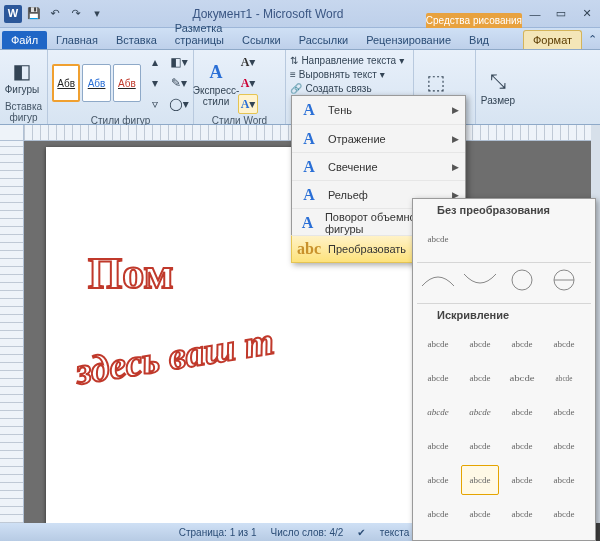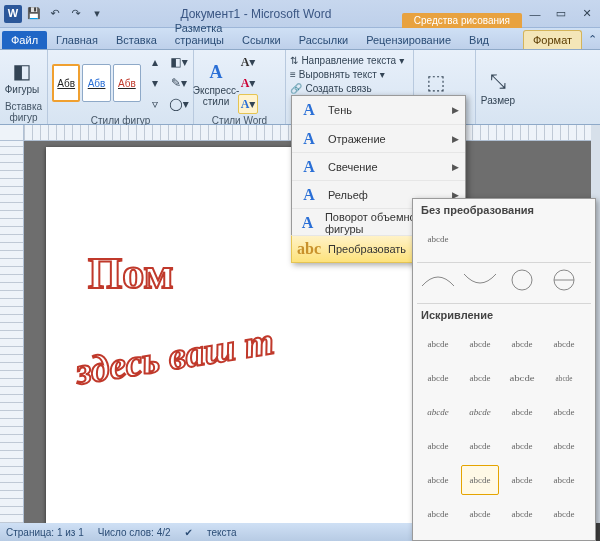--- a/index.html
+++ b/index.html
@@ -5,21 +5,21 @@
   * { margin: 0; padding: 0; box-sizing: border-box; font-family: "Segoe UI", Tahoma, sans-serif; }
   body { width: 600px; height: 541px; background: #444; overflow: hidden; position: relative; }
 
   
   .titlebar { height: 28px; background: linear-gradient(#c7d7ee,#bed0ea); display:flex; align-items:center; border-bottom:1px solid #9db6d8;}
   .qat { display:flex; align-items:center; gap:3px; padding:0 4px;}
   .qat .wicon { width:18px;height:18px;background:#2b579a;border-radius:2px;color:#fff;display:flex;align-items:center;justify-content:center;font:bold 11px/1 sans-serif;}
   .qat .btn { width:18px;height:18px;display:flex;align-items:center;justify-content:center;font-size:11px;color:#345;}
   .title { flex:1;text-align:center;font-size:12px;color:#3a5683;}
   .ctx-tab-wrap { display:flex;align-items:flex-end;height:28px;}
-  .ctx-label { background:#e8a23f;color:#fff;font-size:10px;padding:2px 12px;border-radius:2px 2px 0 0;}
+  .ctx-label { background:#e8a23f;color:#fff;font-size:10px;padding:2px 0;border-radius:2px 2px 0 0;}
   .winbtns { display:flex;gap:0;}
   .winbtns .b { width:26px;height:18px;display:flex;align-items:center;justify-content:center;color:#345;font-size:11px;}
 
   
   .tabs { height:22px;background:linear-gradient(#cfe0f5,#bed0ea);display:flex;align-items:flex-end;border-bottom:1px solid #8ea9c8;}
   .tab { padding:3px 9px;font-size:11px;color:#2b4d76;cursor:pointer;}
   .tab.file { background:#1f66c6;color:#fff;border-radius:2px 2px 0 0;margin-left:2px;}
   .tab.active { background:#f4e6b8;border:1px solid #d4b45a;border-bottom:none;border-radius:3px 3px 0 0;color:#5a3b00;margin-left:25px;}
   .tabs .spacer { flex:1;}
   .tab.help { padding:3px 6px;}
@@ -47,34 +47,34 @@
   .ruler-v::before{content:"";position:absolute;inset:0;background:repeating-linear-gradient(0deg,#7a8aa0 0 1px,transparent 1px 8px);opacity:.4;}
 
   
   .docwrap { position:absolute;left:24px;right:9px;top:141px;bottom:18px;background:#6e6e6e;overflow:hidden;}
   .page { position:absolute;left:22px;top:6px;width:380px;height:500px;background:#fff;box-shadow:0 1px 4px rgba(0,0,0,.6);}
   .wordart1 { position:absolute;left:42px;top:105px;font:bold 44px/1 "Times New Roman",serif;color:transparent;-webkit-text-stroke:2px #c0392b;}
   .wordart2 { position:absolute;left:29px;top:190px;font:italic bold 38px/1 "Times New Roman",serif;color:transparent;-webkit-text-stroke:2px #c0392b;transform:rotate(-9deg);}
   .scrollbar-v { position:absolute;right:0;top:125px;bottom:18px;width:9px;background:#d7e0ea;}
 
   
-  .status { position:absolute;left:0;right:12px;bottom:0;height:18px;background:linear-gradient(#cfe0f5,#b7cbe4);display:flex;align-items:center;font-size:10px;color:#2b4d76;padding:0 6px;gap:14px;}
+  .status { position:absolute;left:0;right:12px;bottom:0;height:18px;background:linear-gradient(#cfe0f5,#b7cbe4);display:flex;align-items:center;font-size:10px;color:#2b4d76;padding:0 6px;gap:14px;justify-content:center;}
 
   
   .fxmenu { position:absolute;left:291px;top:95px;width:175px;background:#f4f4f4;border:1px solid #9a9a9a;box-shadow:2px 2px 6px rgba(0,0,0,.35);z-index:30;}
   .fxitem { display:flex;align-items:center;height:28px;padding:0 6px;font-size:11px;color:#333;gap:8px;position:relative;}
   .fxitem .aicon { width:22px;height:22px;display:flex;align-items:center;justify-content:center;font:bold 16px "Times New Roman";color:#2a6fd6;}
   .fxitem .aicon.gold{color:#c8912c;}
   .fxitem .arrow { margin-left:auto;color:#555;font-size:9px;}
   .fxitem.hover { background:linear-gradient(#fff2c7,#fde27b);border:1px solid #e5c452;margin:-1px;}
   .fxitem + .fxitem { border-top:1px solid #e6e6e6;}
 
   
   .flyout { position:absolute;left:412px;top:198px;width:184px;bottom:0;background:#f7f7f7;border:1px solid #9a9a9a;box-shadow:2px 2px 6px rgba(0,0,0,.35);z-index:31;overflow:hidden;}
-  .fly-sec-h { font:bold 11px/1 sans-serif;color:#444;padding:6px 8px;}
+  .fly-sec-h { font:bold 11px/1 sans-serif;color:#444;padding:6px 24px;}
   .fly-row { display:flex;flex-wrap:wrap;padding:2px 6px 8px;gap:4px;}
   .warp { width:38px;height:30px;display:flex;align-items:center;justify-content:center;font:9px "Times New Roman";color:#666;border:1px solid transparent;border-radius:2px;}
   .warp.sel { border:1px solid #e5a400;background:#fff9e6;}
   .warp.path { font-size:8px;color:#888;position:relative;}
   .warp.path svg { width:36px;height:28px;}
   .divider { height:1px;background:#d6d6d6;margin:0 4px;}
 
 </style>
 </head>
 <body>

